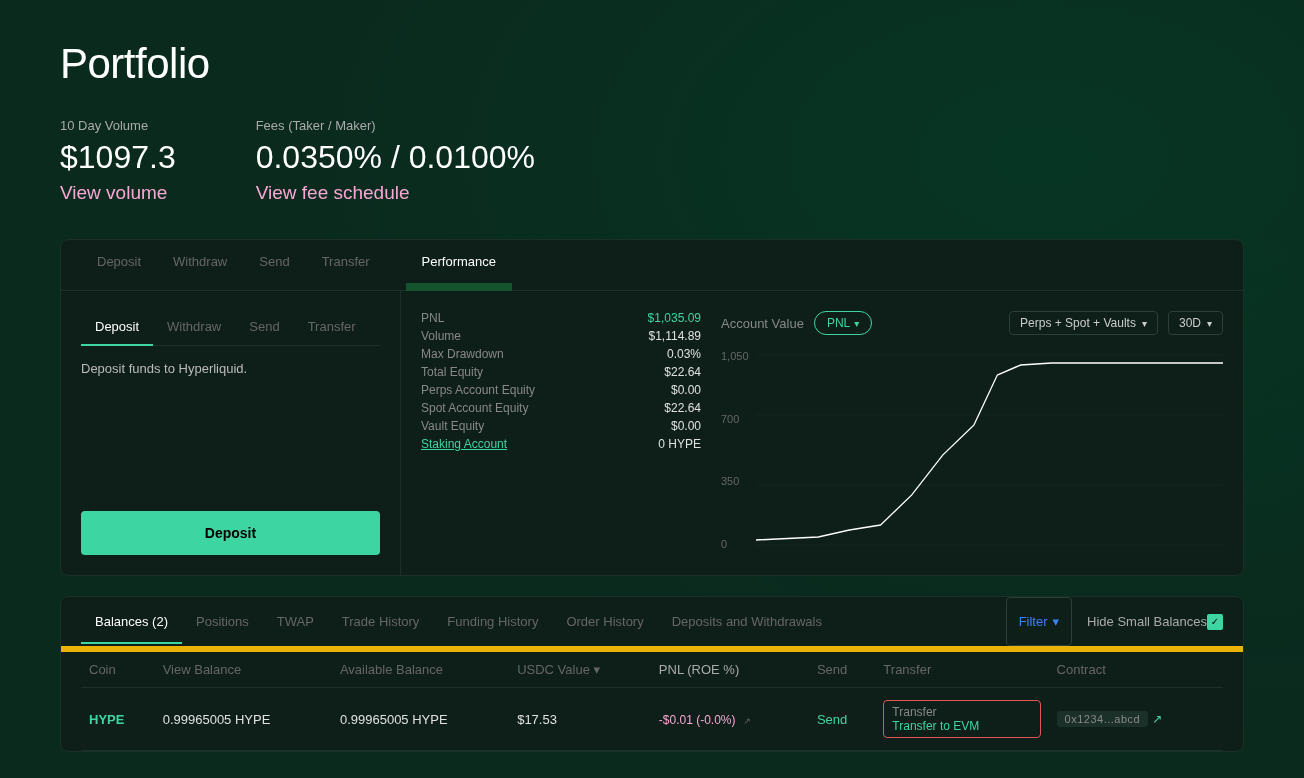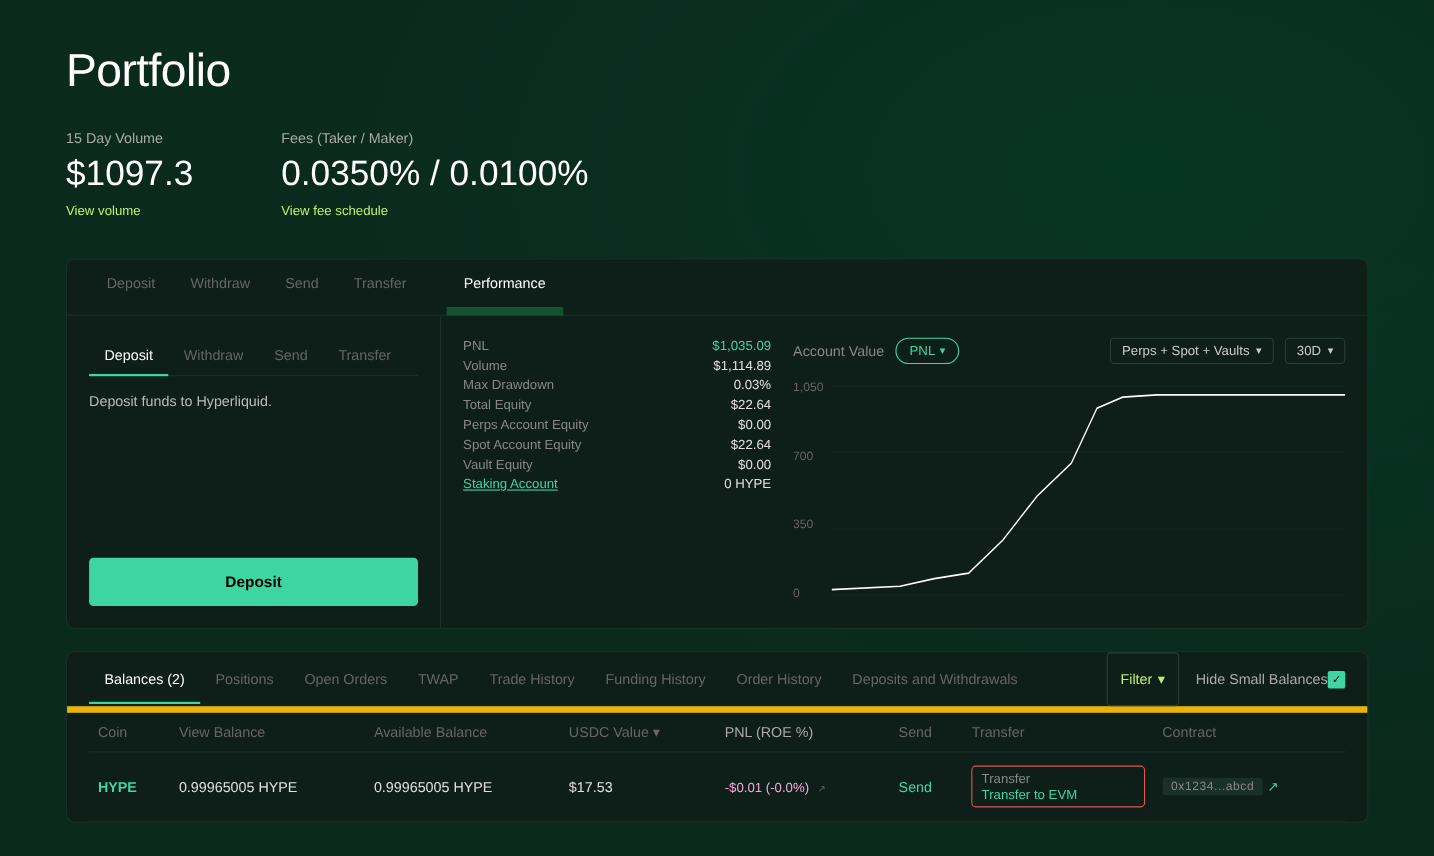--- a/index.html
+++ b/index.html
@@ -35,22 +35,22 @@
       color: #aaa;
       margin-bottom: 6px;
     }
     .stat-value {
       font-size: 32px;
       font-weight: 500;
       color: #ffffff;
       margin-bottom: 6px;
     }
     .stat-link {
-      font-size: 12px;
-      color: #bef264;
+      font-size: 19px;
+      color: #f9a8d4;
       cursor: pointer;
       text-decoration: none;
     }
 
     .main-panel {
       background: #0d1f18;
       border: 1px solid #1a3028;
       border-radius: 8px;
       padding: 0;
       margin-bottom: 20px;
@@ -227,21 +227,21 @@
       margin-left: auto;
       display: flex;
       align-items: center;
       gap: 15px;
     }
     .filter-btn {
       display: flex;
       align-items: flex-start;
       gap: 5px;
       font-size: 13px;
-      color: #bef264;
+      color: #3b82f6;
       cursor: pointer;
       padding: 16px 12px;
       border: 1px solid #2a4035;
       border-radius: 4px;
     }
     .hide-small-btn {
       display: flex;
       align-items: center;
       gap: 0;
       font-size: 13px;
@@ -348,21 +348,21 @@
   </style>
 </head>
 <body>
 
 <div class="page-container">
 
   <h1 class="portfolio-title">Portfolio</h1>
 
   <div class="stats-row">
     <div class="stat-block">
-      <div class="stat-label">15 Day Volume</div>
+      <div class="stat-label">10 Day Volume</div>
       <div class="stat-value">$1097.3</div>
       <a class="stat-link">View volume</a>
     </div>
     <div class="stat-block">
       <div class="stat-label">Fees (Taker / Maker)</div>
       <div class="stat-value">0.0350% / 0.0100%</div>
       <a class="stat-link">View fee schedule</a>
     </div>
   </div>
 
@@ -467,21 +467,20 @@
           </div>
         </div>
       </div>
     </div>
   </div>
 
   <div class="bottom-section">
     <div class="bottom-tabs">
       <div class="bottom-tab active">Balances (2)</div>
       <div class="bottom-tab">Positions</div>
-      <div class="bottom-tab">Open Orders</div>
       <div class="bottom-tab">TWAP</div>
       <div class="bottom-tab">Trade History</div>
       <div class="bottom-tab">Funding History</div>
       <div class="bottom-tab">Order History</div>
       <div class="bottom-tab">Deposits and Withdrawals</div>
       <div class="bottom-tabs-right">
         <div class="filter-btn">
           <span>Filter</span>
           <span>▾</span>
         </div>

